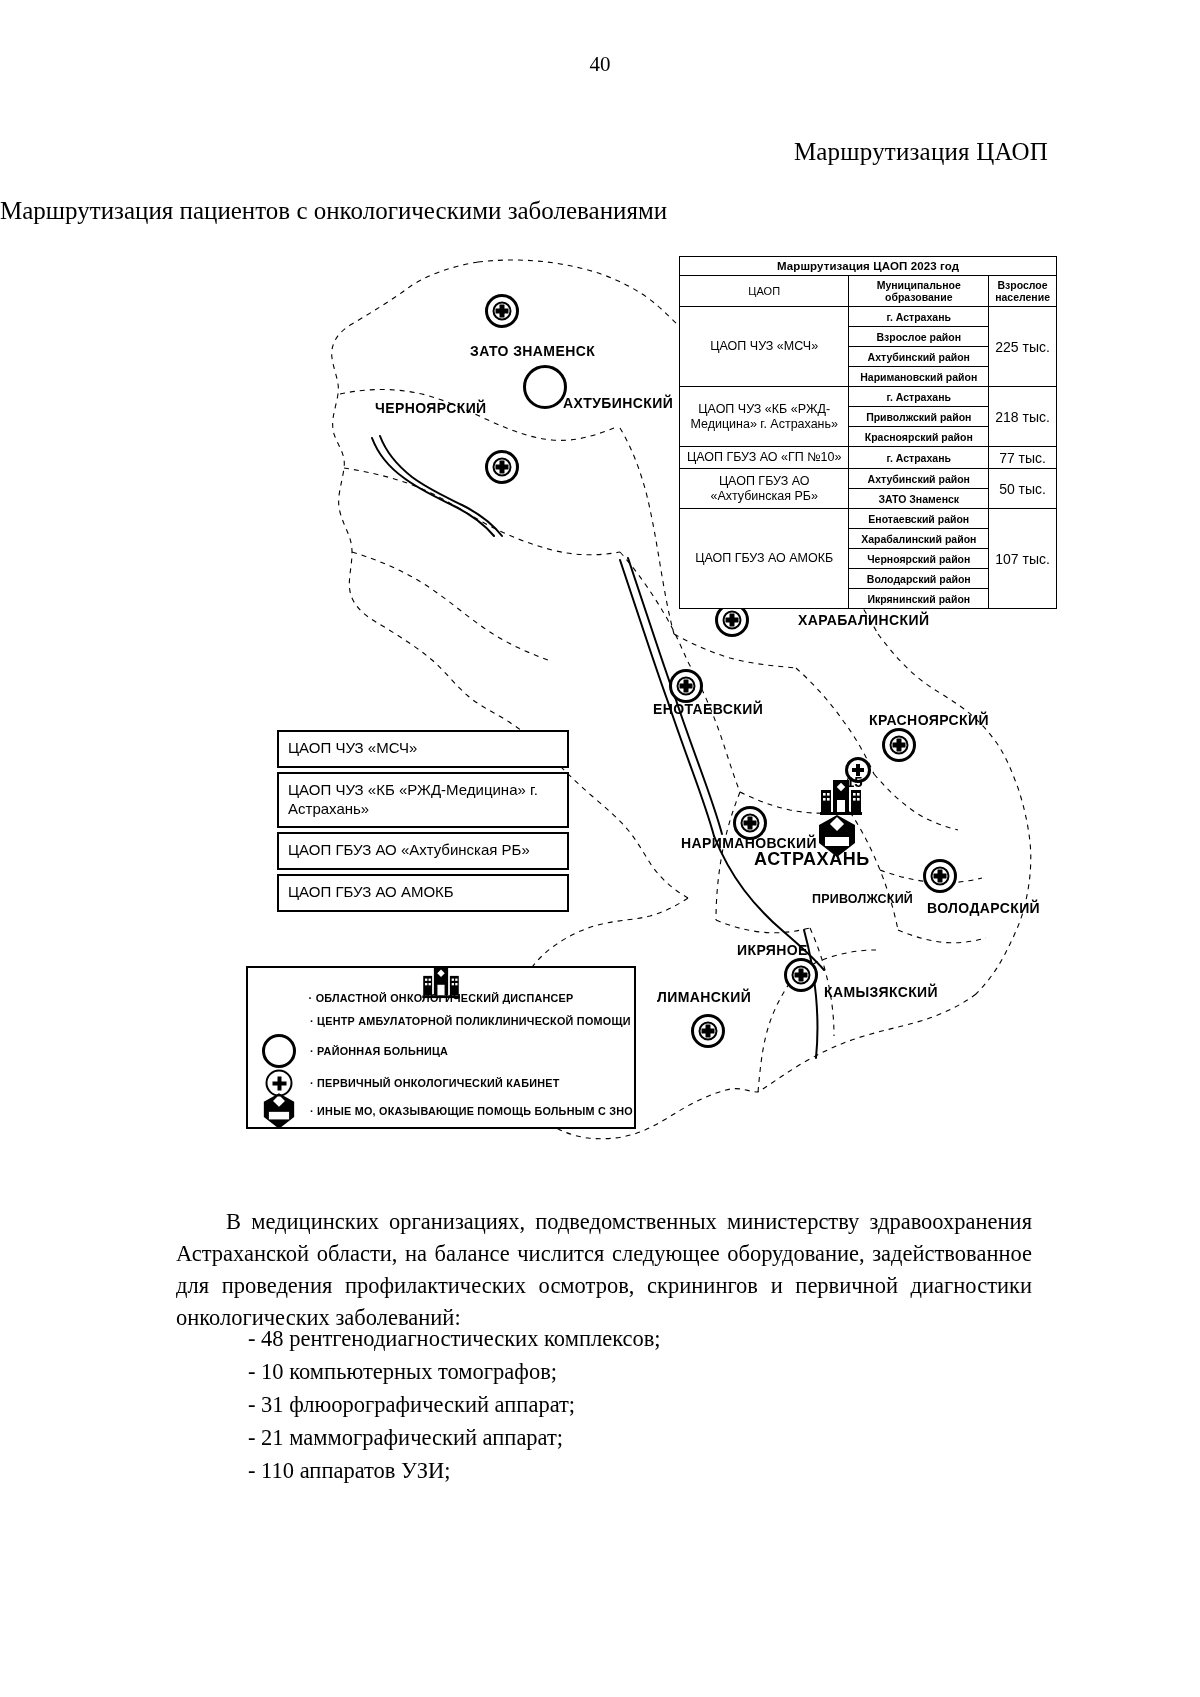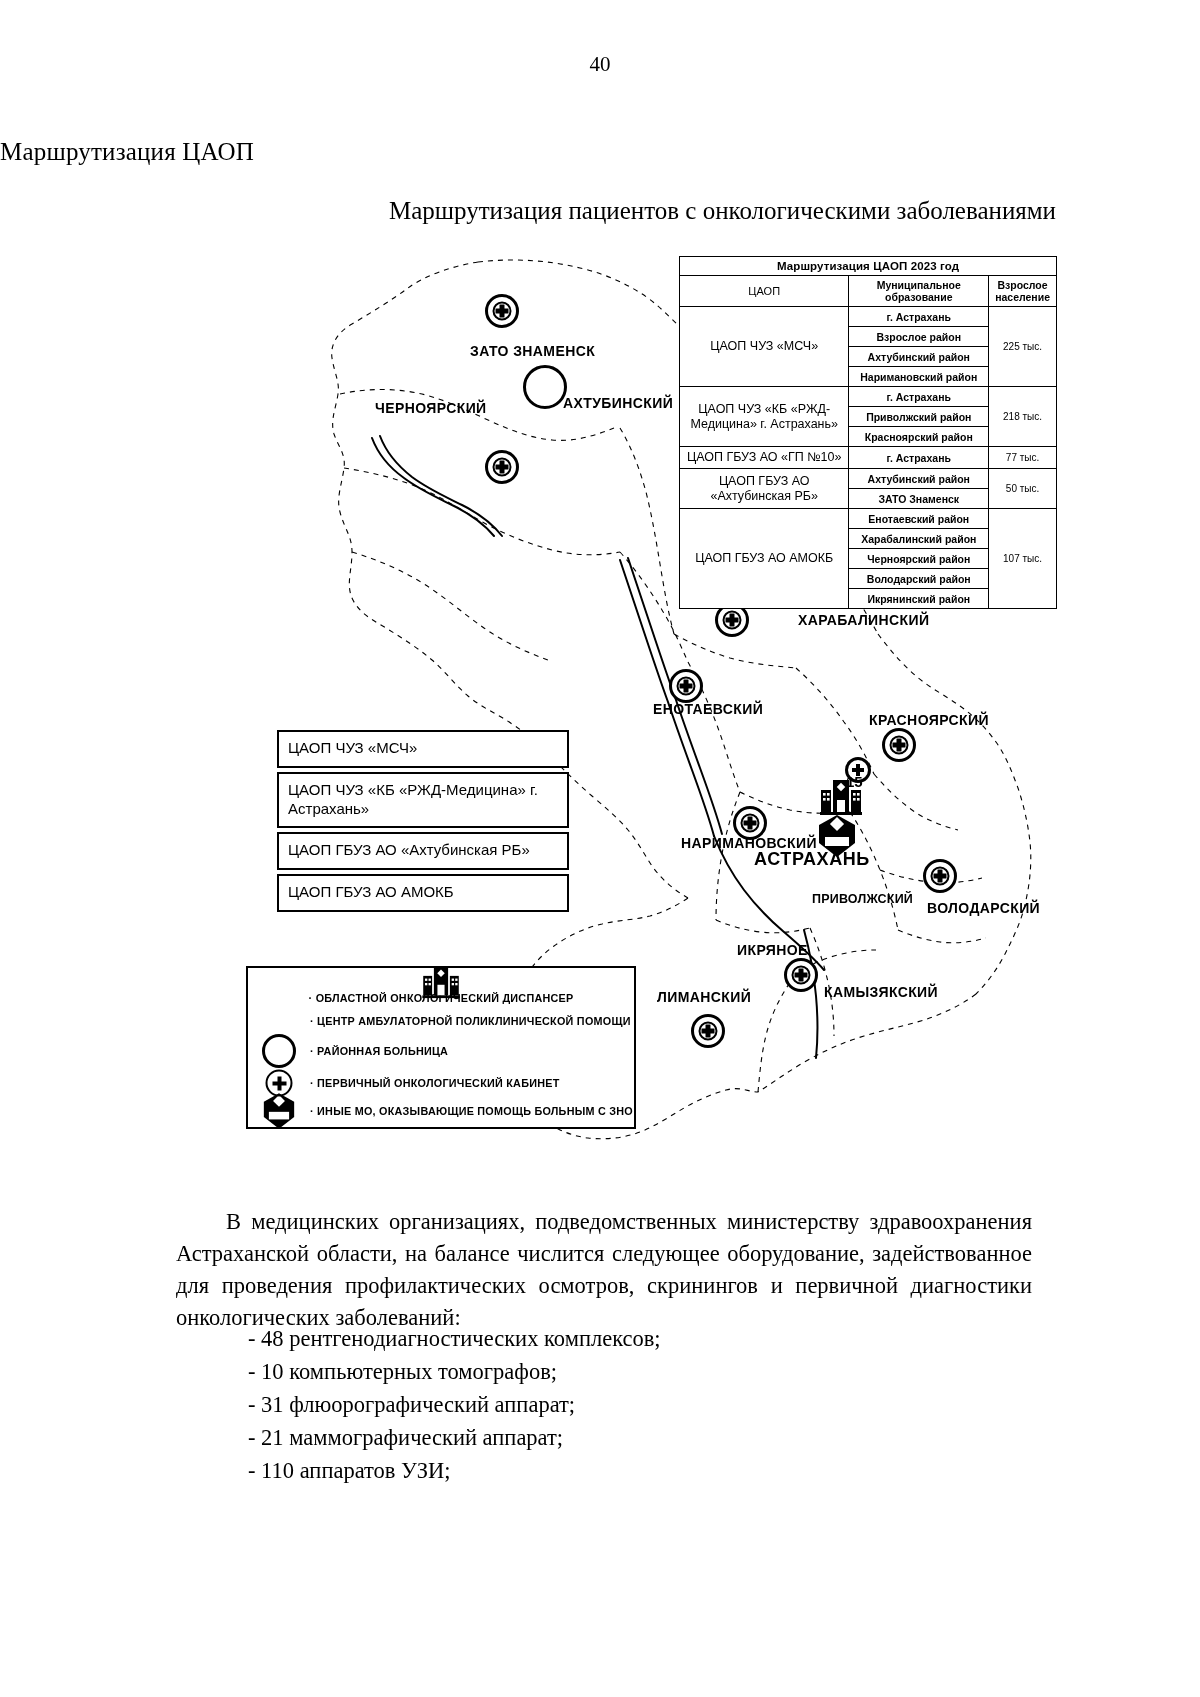--- a/index.html
+++ b/index.html
@@ -24,30 +24,30 @@
     width: 1200px;
     text-align: center;
     font-family: "Liberation Serif", serif;
     font-size: 21px;
   }
   .doc-title {
     position: absolute;
     top: 138px;
     left: 0;
     width: 1048px;
-    text-align: left;
+    text-align: right;
     font-size: 25px;
     letter-spacing: .2px;
   }
   .doc-subtitle {
     position: absolute;
     top: 197px;
     left: 0;
     width: 1056px;
-    text-align: right;
+    text-align: left;
     font-size: 25px;
   }
 
   
   .figure {
     position: absolute;
     top: 240px;
     left: 0;
     width: 1200px;
     height: 930px;
@@ -189,21 +189,21 @@
     width: 172px;
   }
   .routing-table .mun-cell {
     font-size: 10.5px;
     font-weight: bold;
     line-height: 1.15;
     height: 15px;
     width: 140px;
   }
   .routing-table .pop-cell {
-    font-size: 10px;
+    font-size: 14px;
     font-weight: normal;
     width: 62px;
   }
 
   
   .caop-list {
     position: absolute;
     left: 277px;
     top: 490px;
     width: 292px;

